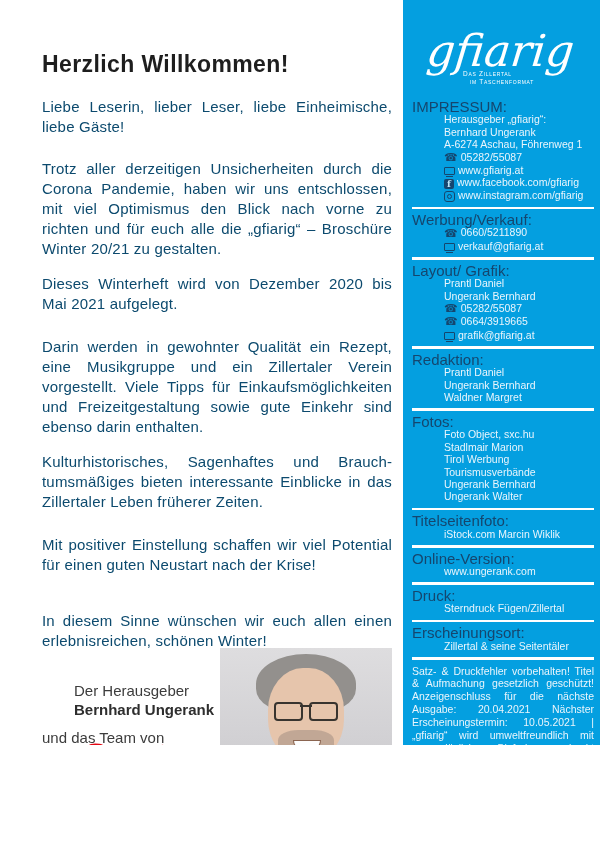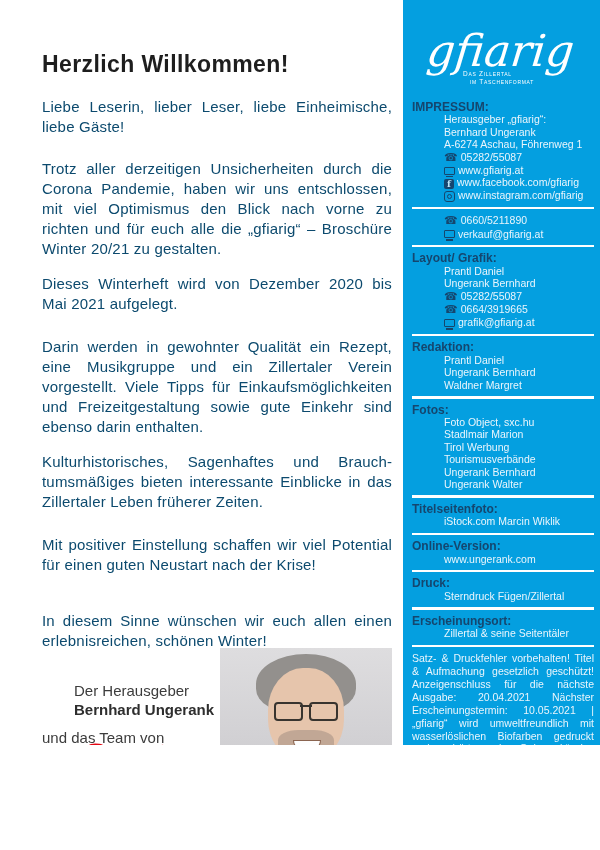--- a/index.html
+++ b/index.html
@@ -48,21 +48,21 @@
   
   .sidebar{position:absolute;left:403px;top:0;width:197px;height:850px;background:#049fe0;}
   .sb-logo{position:absolute;left:24px;top:26px;width:160px;color:#ffffff;}
   .script-white{font-family:"DejaVu Serif", serif;font-style:italic;font-size:44px;line-height:50px;
                 color:#ffffff;transform:skewX(-6deg);display:inline-block;}
   .tag-white{margin-left:36px;margin-top:-6px;font-variant:small-caps;font-size:6.5px;line-height:7.5px;
              letter-spacing:.7px;color:#ffffff;}
   .tag-white .l2{margin-left:7px;}
 
   .sb-content{position:absolute;left:9px;top:101px;width:182px;}
-  .sb-head{font-size:12px;line-height:12.4px;font-weight:bold;color:#15466e;}
+  .sb-head{font-size:15px;line-height:12.4px;font-weight:normal;color:#15466e;}
   .sb-line{font-size:10.5px;line-height:12.4px;color:#eaf5fc;white-space:nowrap;padding-left:32px;}
   .sb-sep{height:2.5px;background:#ffffff;margin:5px 0;}
   .fine{margin-top:5px;font-size:10.5px;line-height:12.9px;color:#eaf5fc;text-align:justify;}
 
   
   .ico{display:inline-block;vertical-align:middle;margin-right:3px;}
   .ico-phone{color:#15466e;font-size:11px;font-family:"DejaVu Sans", sans-serif;}
   .ico-monitor{width:9px;height:6px;border:1.5px solid #15466e;border-radius:1px;position:relative;
                margin-bottom:1px;}
   .ico-monitor::after{content:"";position:absolute;left:1px;right:1px;bottom:-3.5px;height:1.5px;
@@ -142,20 +142,21 @@
         <div class="sb-line"><span>Bernhard Ungerank</span></div>
         <div class="sb-line"><span>A-6274 Aschau, Föhrenweg 1</span></div>
         <div class="sb-line"><span class="ico ico-phone">☎</span><span>05282/55087</span></div>
         <div class="sb-line"><span class="ico ico-monitor"></span><span>www.gfiarig.at</span></div>
         <div class="sb-line"><span class="ico ico-fb">f</span><span>www.facebook.com/gfiarig</span></div>
         <div class="sb-line"><span class="ico ico-ig"></span><span>www.instagram.com/gfiarig</span></div>
       </div>
       <div class="sb-sep"></div>
 
       <div class="sb-sec">
+        <div class="sb-head">Werbung/Verkauf:</div>
         <div class="sb-line"><span class="ico ico-phone">☎</span><span>0660/5211890</span></div>
         <div class="sb-line"><span class="ico ico-monitor"></span><span>verkauf@gfiarig.at</span></div>
       </div>
       <div class="sb-sep"></div>
 
       <div class="sb-sec">
         <div class="sb-head">Layout/ Grafik:</div>
         <div class="sb-line"><span>Prantl Daniel</span></div>
         <div class="sb-line"><span>Ungerank Bernhard</span></div>
         <div class="sb-line"><span class="ico ico-phone">☎</span><span>05282/55087</span></div>

